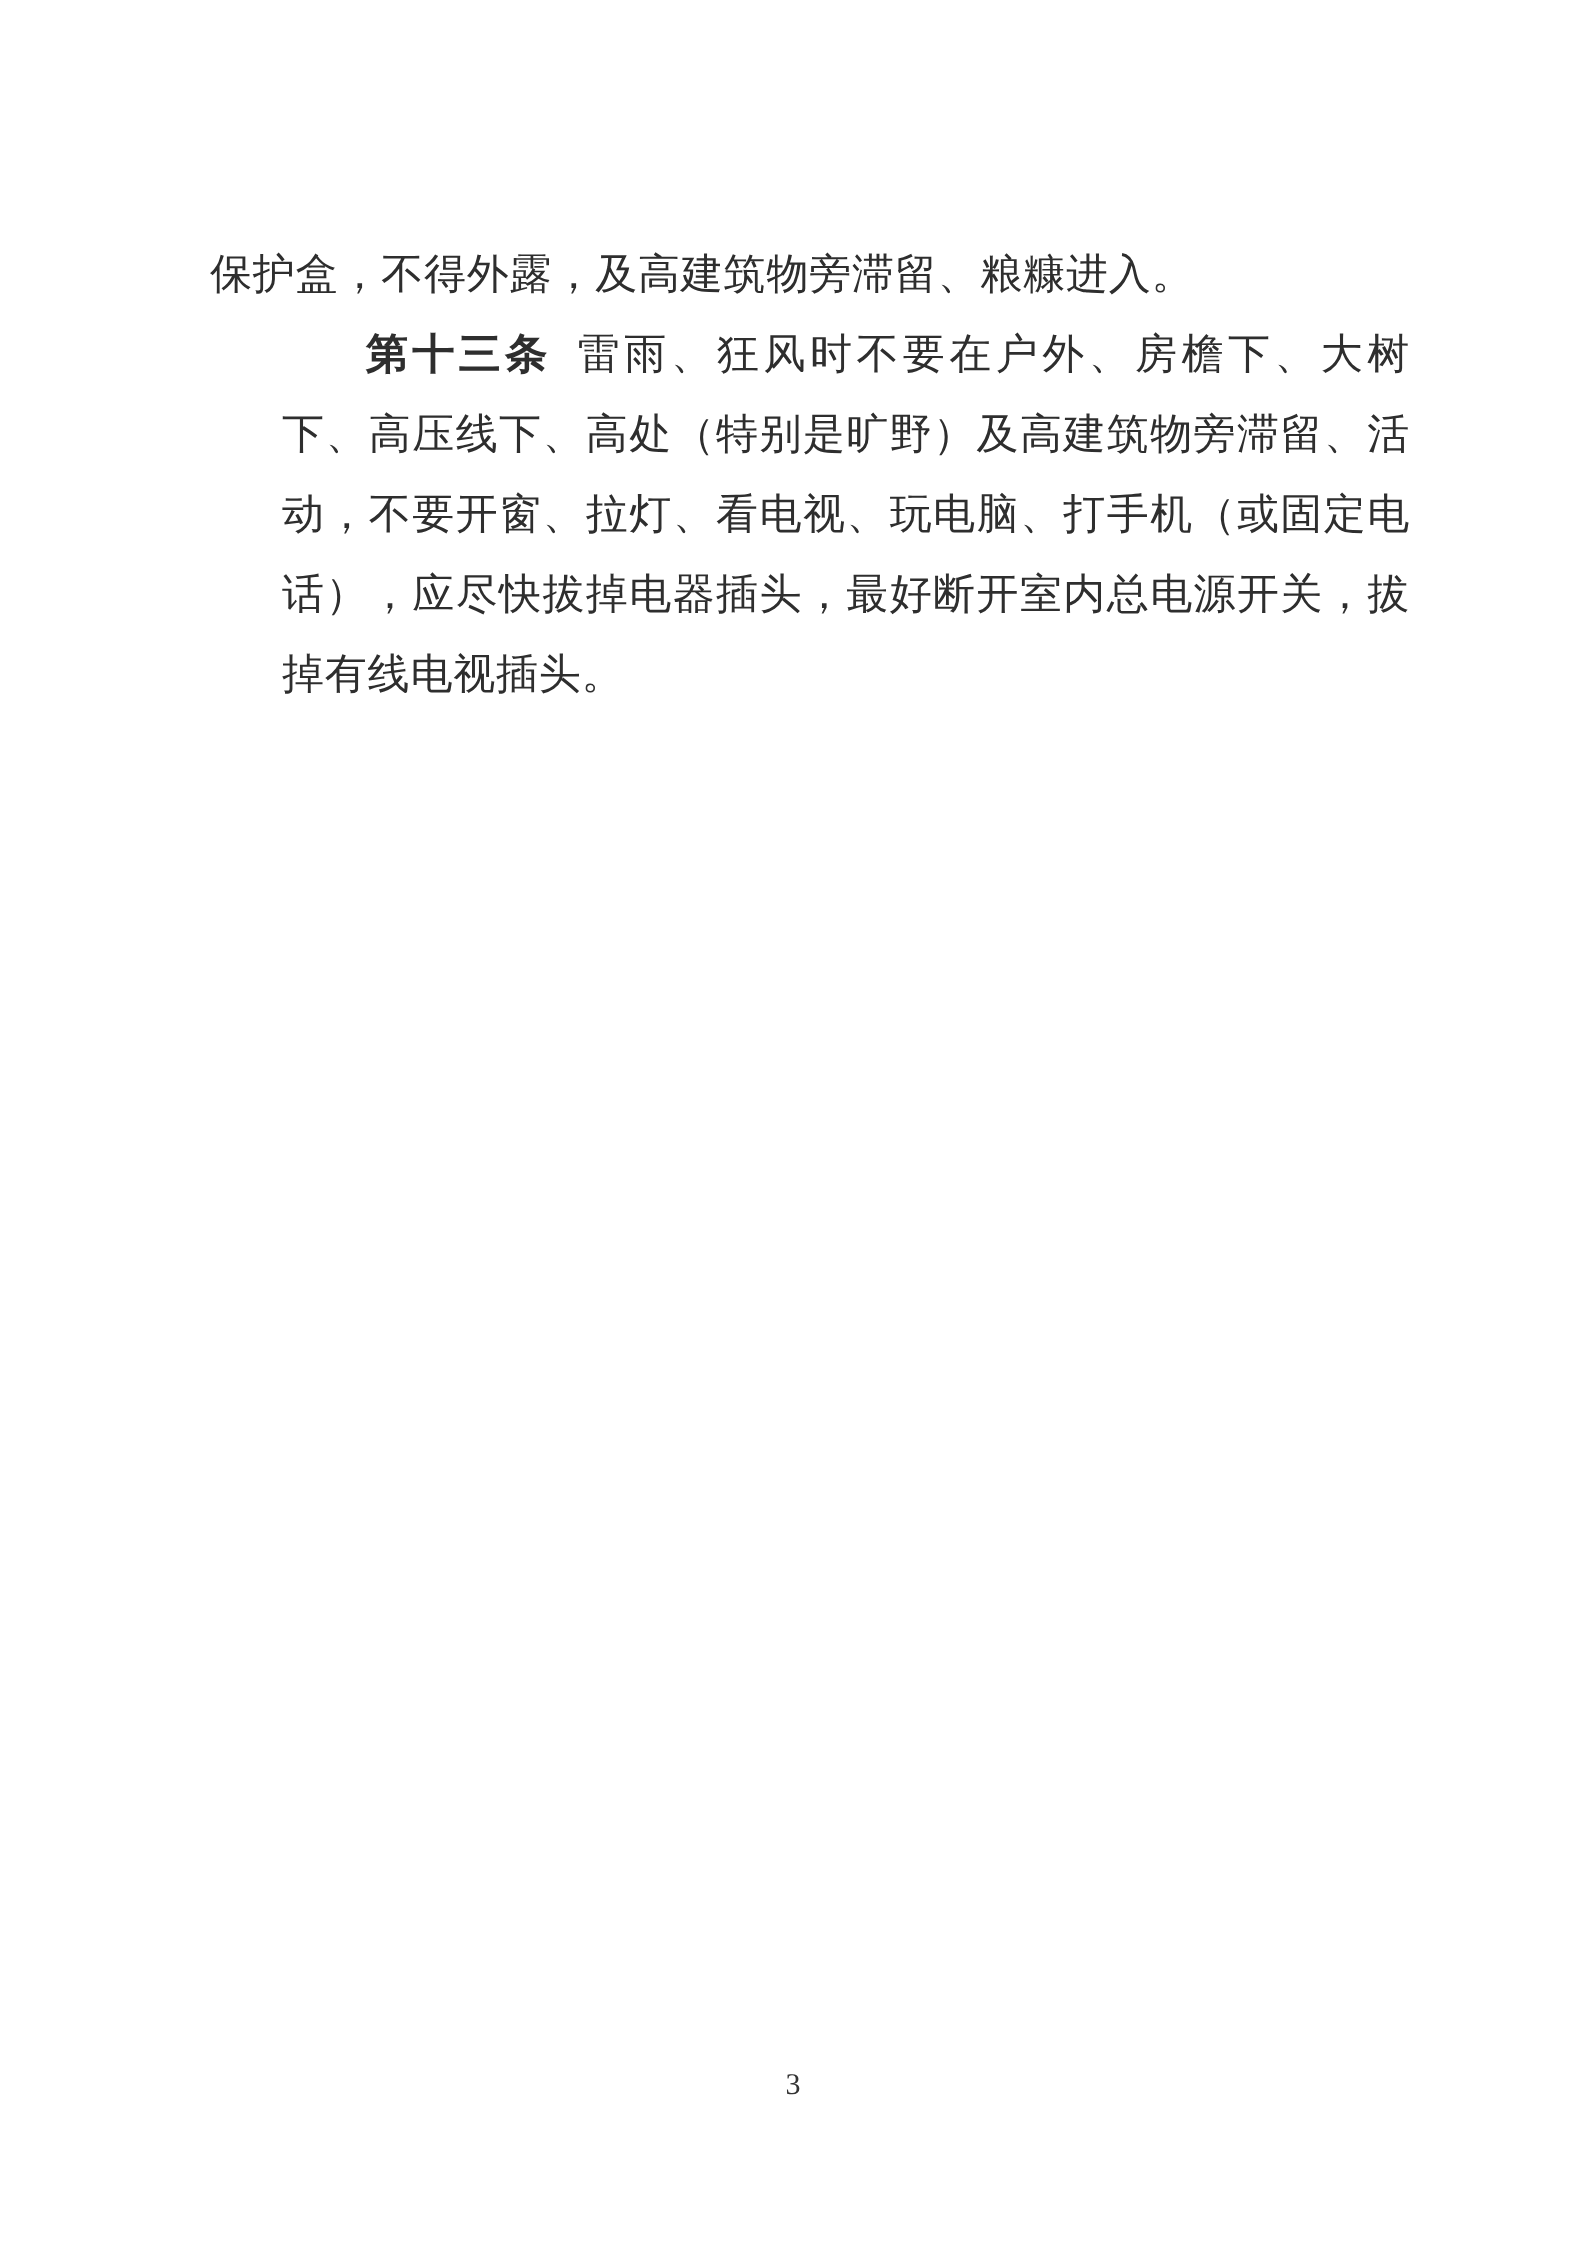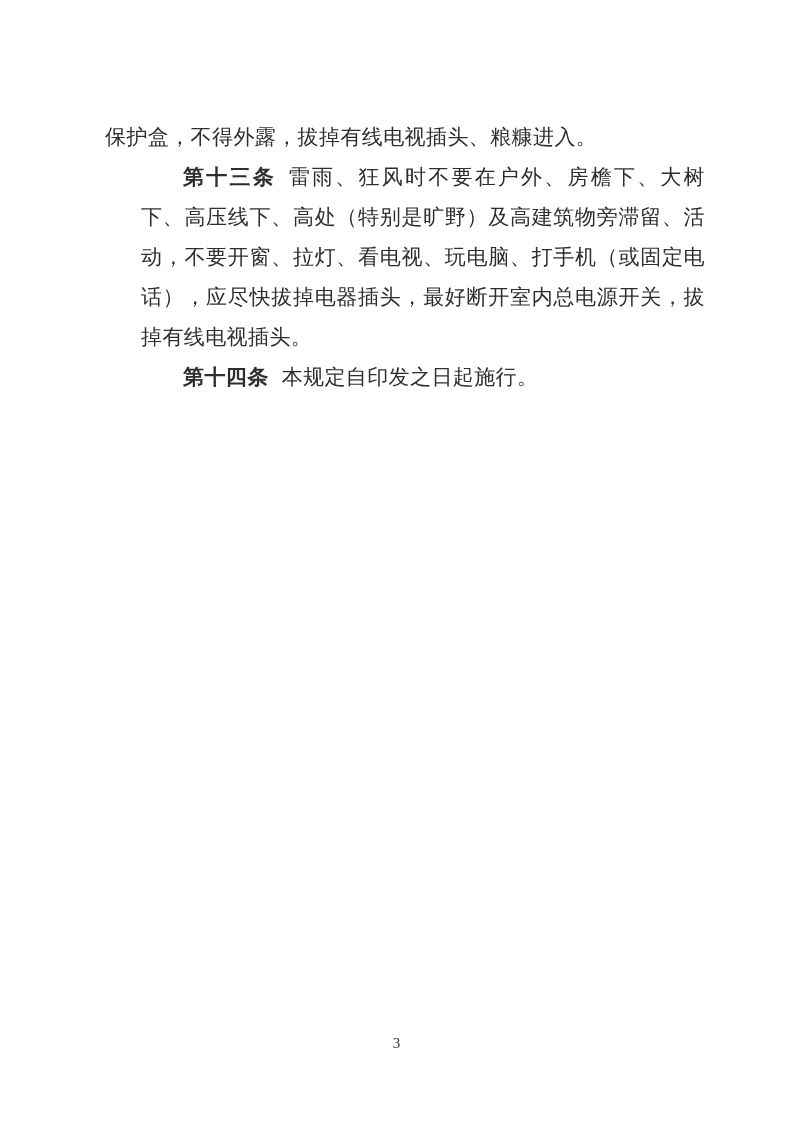--- a/index.html
+++ b/index.html
@@ -59,25 +59,24 @@
     letter-spacing: 0;
   }
 </style>
 </head>
 <body>
 
 <div class="doc-page">
 
   <div class="text-block">
 
-    <p class="para"><span>保护盒，不得外露，拔掉有线电视插头、粮糠进入。</span></p>
+    <p class="para"><span>保护盒，不得外露，及高建筑物旁滞留、粮糠进入。</span></p>
 
     <p class="para indent"><span class="article-no">第十三条</span><span>雷雨、狂风时不要在户外、房檐下、大树下、高压线下、高处（特别是旷野）及高建筑物旁滞留、活动，不要开窗、拉灯、看电视、玩电脑、打手机（或固定电话），应尽快拔掉电器插头，最好断开室内总电源开关，拔掉有线电视插头。</span></p>
 
-    <p class="para indent"><span class="article-no">第十四条</span><span>本规定自印发之日起施行。</span></p>
 
   </div>
 
   <div class="page-footer">
     <span class="page-number">3</span>
   </div>
 
 </div>
 
 </body></html>

